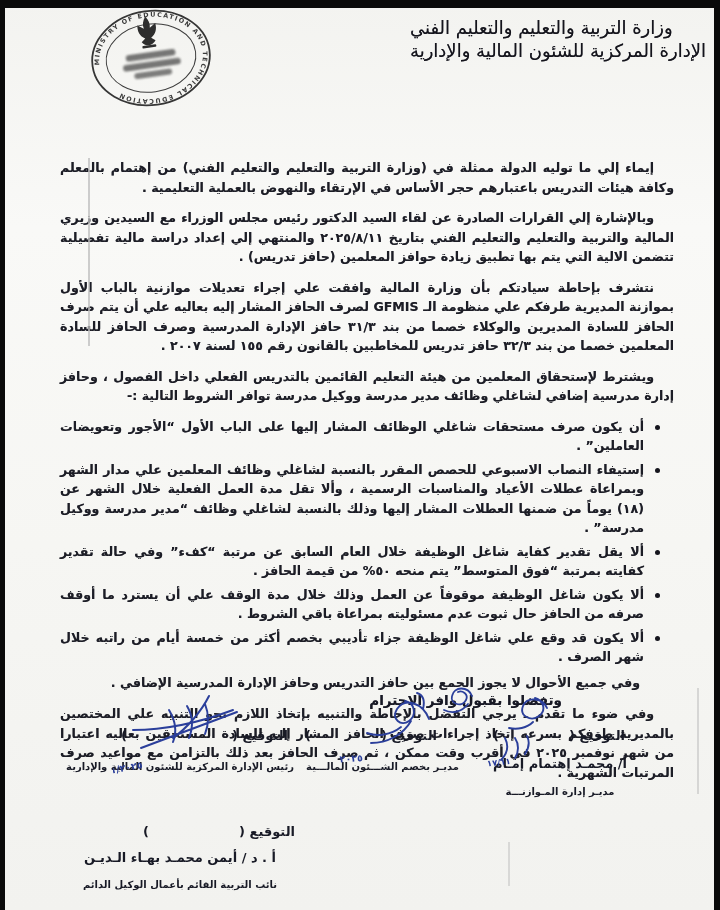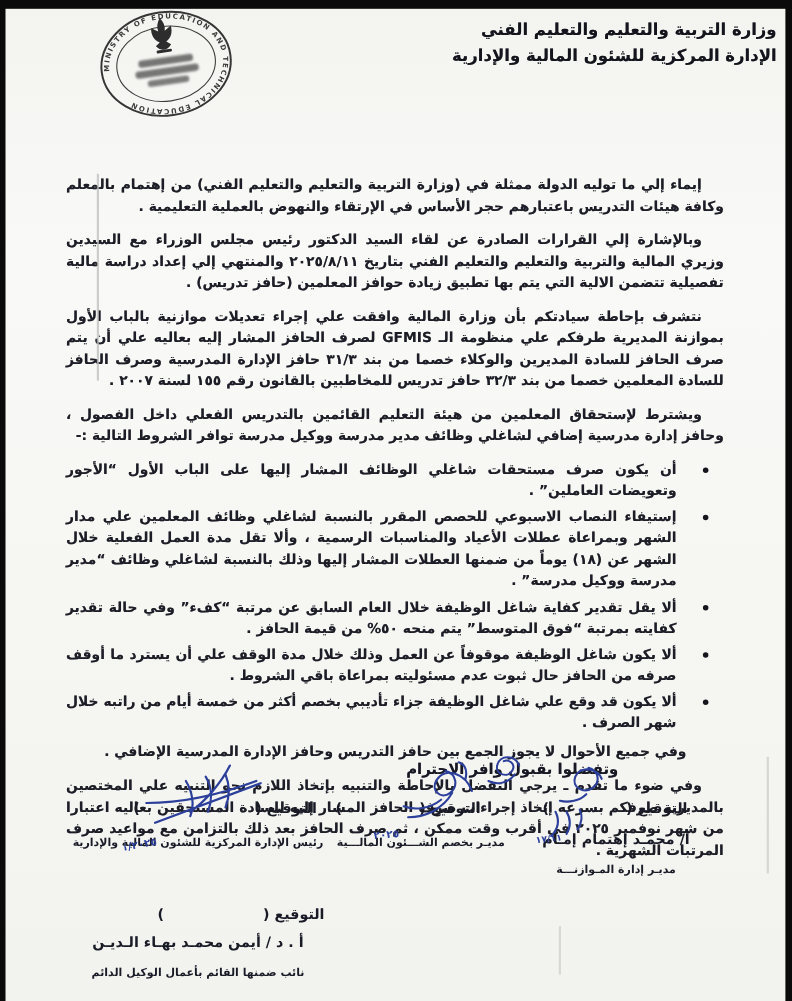--- a/index.html
+++ b/index.html
@@ -12,46 +12,46 @@
     position:absolute;left:0;top:0;width:720px;height:910px;
     background:linear-gradient(180deg,#f3f3f0 0%,#f9f9f7 25%,#f6f6f3 60%,#f2f2ef 100%);
   }
   
   .border-top{position:absolute;left:0;top:0;width:720px;height:8px;background:#0a0a0a;}
   .border-left{position:absolute;left:0;top:0;width:5px;height:910px;background:#0a0a0a;}
   .border-right{position:absolute;right:0;top:0;width:6px;height:910px;background:#0a0a0a;}
 
   
   .header{
-    position:absolute;right:14px;top:16px;text-align:right;direction:rtl;
-    color:#14141c;font-weight:700;font-size:15px;line-height:23px;
+    position:absolute;right:14px;top:16px;text-align:left;direction:rtl;
+    color:#14141c;font-weight:400;font-size:18px;line-height:23px;
     text-shadow:0 0 .4px rgba(10,10,20,.6);
   }
   
   .seal{position:absolute;left:86px;top:4px;width:130px;height:108px;transform:rotate(-8deg);opacity:.92;}
   .seal .blur-bar{filter:blur(1.1px);}
 
   
   .addressee{
     position:absolute;right:62px;top:84px;direction:rtl;text-align:right;
     color:#171824;font-weight:700;font-size:14px;line-height:20px;
     text-shadow:0 0 .4px rgba(10,10,20,.55);
   }
   .addressee .gov{margin:10px 95px 0 0;}
   .addressee .salut{margin:9px 112px 0 0;font-size:13px;}
 
   
   .letter-body{
-    position:absolute;left:60px;right:62px;top:158px;direction:rtl;
+    position:absolute;left:60px;right:46px;top:158px;direction:rtl;
     color:#1c1d26;font-weight:700;font-size:12.6px;line-height:19.5px;
     text-align:justify;text-shadow:0 0 .35px rgba(15,15,25,.5);
   }
   .letter-body p{margin:0 0 11px 0;text-indent:20px;}
   .letter-body ul{list-style:none;margin:2px 0 6px 0;padding:0 14px 0 0;}
-  .letter-body li{display:flex;gap:24px;margin-bottom:4px;}
+  .letter-body li{display:flex;gap:11px;margin-bottom:4px;}
   .letter-body .dot{flex:none;width:5px;height:5px;border-radius:50%;background:#15151d;margin-top:8px;}
   .letter-body .li-text{text-align:justify;flex:1;}
   .letter-body .note{text-indent:34px;margin-bottom:12px;}
 
   
   .closing{
     position:absolute;right:158px;top:692px;direction:rtl;
     color:#171824;font-weight:700;font-size:13.5px;
     text-shadow:0 0 .4px rgba(10,10,20,.55);
   }
@@ -201,20 +201,20 @@
     <div class="sig-title">رئيس الإدارة المركزية للشئون المالية والإدارية</div>
   </div>
 
   <div class="sig-bottom">
     <div class="sig-label-row">
       <span>التوقيع (</span>
       <span class="sig-gap"></span>
       <span>)</span>
     </div>
     <div class="sig-name">أ . د / أيمن محمـد بهـاء الـديـن</div>
-    <div class="sig-title">نائب ضمنها القائم بأعمال الوكيل الدائم</div>
+    <div class="sig-title">نائب التربية القائم بأعمال الوكيل الدائم</div>
   </div>
 
   <div class="artifact artifact-1"></div>
   <div class="artifact artifact-2"></div>
   <div class="artifact artifact-3"></div>
 
 </div>
 
 </body></html>

